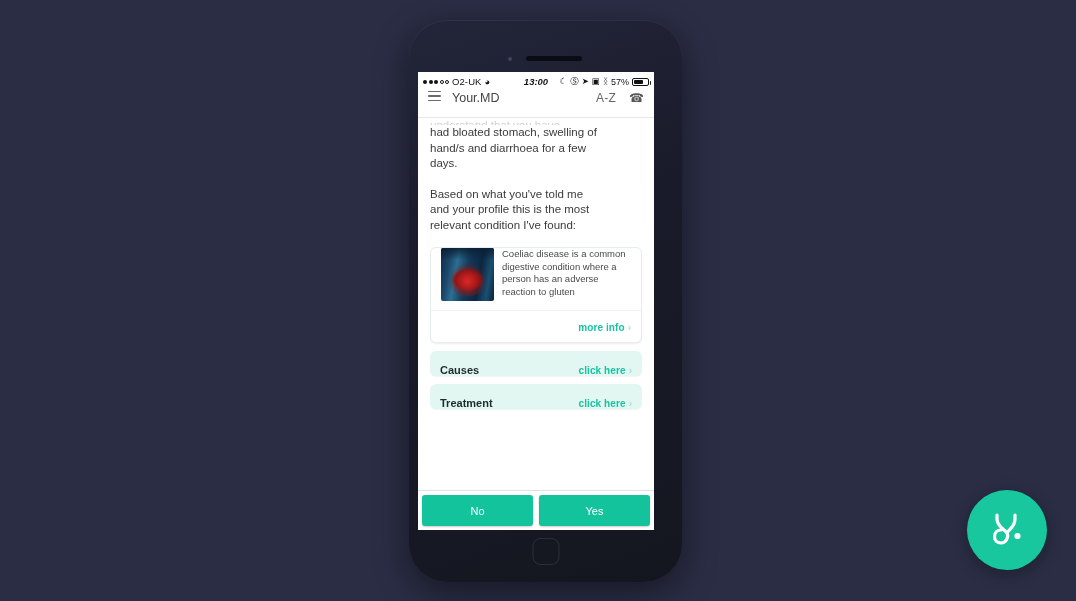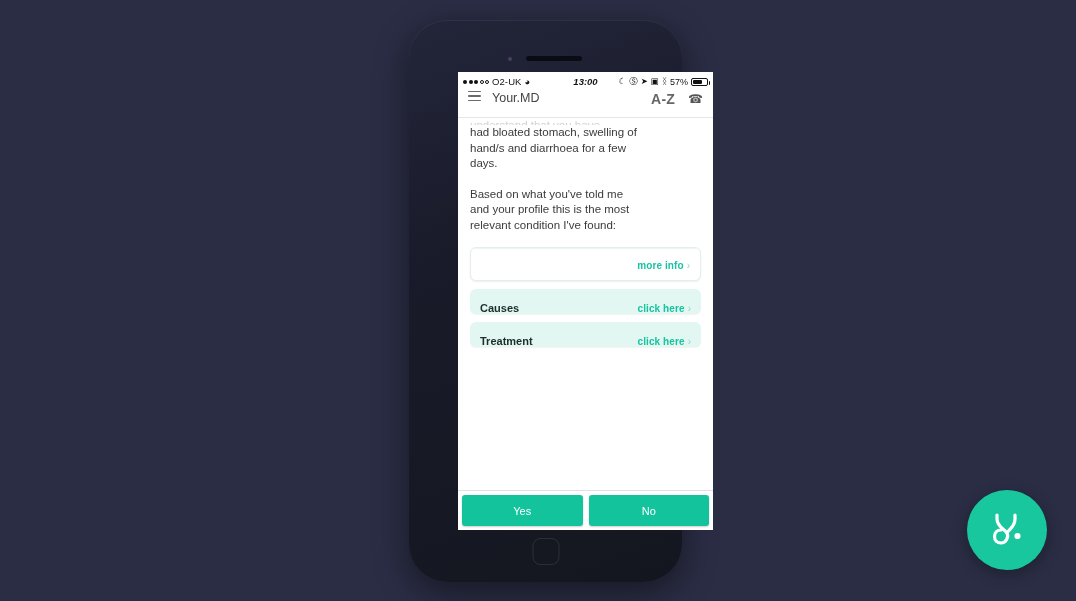--- a/index.html
+++ b/index.html
@@ -54,27 +54,26 @@
     width: 27px; height: 27px;
     border: 1.5px solid rgba(255,255,255,.10);
     border-radius: 8px;
   }
 
   
   .screen {
     position: absolute;
     left: 9px;
     top: 52px;
-    width: 255px;
+    width: 236px;
     height: 458px;
     background: #ffffff;
     overflow: hidden;
     display: flex;
     flex-direction: column;
-    margin-left: 40px;
   }
 
   
   .statusbar {
     height: 19px;
     flex: 0 0 19px;
     display: flex;
     align-items: center;
     padding: 0 5px;
     font-size: 9.5px;
@@ -145,21 +144,21 @@
   .hamburger span {
     display: block; width: 13px; height: 1.4px; background: #6a6a6a; border-radius: 1px;
   }
   .app-title {
     margin-left: 11px;
     font-size: 12.5px;
     color: #444;
     font-weight: 400;
   }
   .nav-right { margin-left: auto; display: flex; align-items: center; gap: 13px; }
-  .az { font-size: 14px; color: #666; font-weight: 700; letter-spacing: .2px; }
+  .az { font-size: 12px; color: #666; font-weight: 400; letter-spacing: .2px; }
   .phone-ic { font-size: 12px; color: #555; transform: scaleX(-1); display: inline-block; }
 
   
   .chat {
     flex: 1 1 auto;
     overflow: hidden;
     padding: 0 12px;
     position: relative;
     background: #fff;
   }
@@ -355,20 +354,24 @@
 
     <div class="chat">
 
       <div class="msg clipped">understand that you have</div>
 
       <div class="msg p1">had bloated stomach, swelling of hand/s and diarrhoea for a few days.</div>
 
       <div class="msg p2">Based on what you've told me and your profile this is the most relevant condition I've found:</div>
 
       <div class="card">
+        <div class="card-body">
+          <div class="thumb"></div>
+          <div class="card-desc">Coeliac disease is a common digestive condition where a person has an adverse reaction to gluten</div>
+        </div>
         <div class="card-foot">
           <span class="linkish">more info</span><span class="chev">›</span>
         </div>
       </div>
 
       <div class="action-row">
         <span class="action-label">Causes</span>
         <span class="action-right">
           <span class="linkish">click here</span>
             <span class="chev">›</span>
@@ -379,22 +382,22 @@
         <span class="action-label">Treatment</span>
         <span class="action-right">
           <span class="linkish">click here</span>
             <span class="chev">›</span>
         </span>
       </div>
 
     </div>
 
     <div class="answerbar">
+      <button class="answer-btn">No</button>
       <button class="answer-btn">Yes</button>
-      <button class="answer-btn">No</button>
     </div>
   </div>
 
   <div class="home-btn"></div>
 </div>
 
 <div class="logo-badge">
   <svg width="50" height="50" viewBox="0 0 50 50">
     <path d="M15 10 L15 14 C15 22 23 24 25 28 C27 32 24 38 19 38 C15 38 12.5 35 12.5 31.5 C12.5 28 15 25 19 25" fill="none" stroke="#ffffff" stroke-width="3.2" stroke-linecap="round" stroke-linejoin="round"></path>
     <path d="M33 10 L33 14 C33 22 27 24 25 28" fill="none" stroke="#ffffff" stroke-width="3.2" stroke-linecap="round" stroke-linejoin="round"></path>

